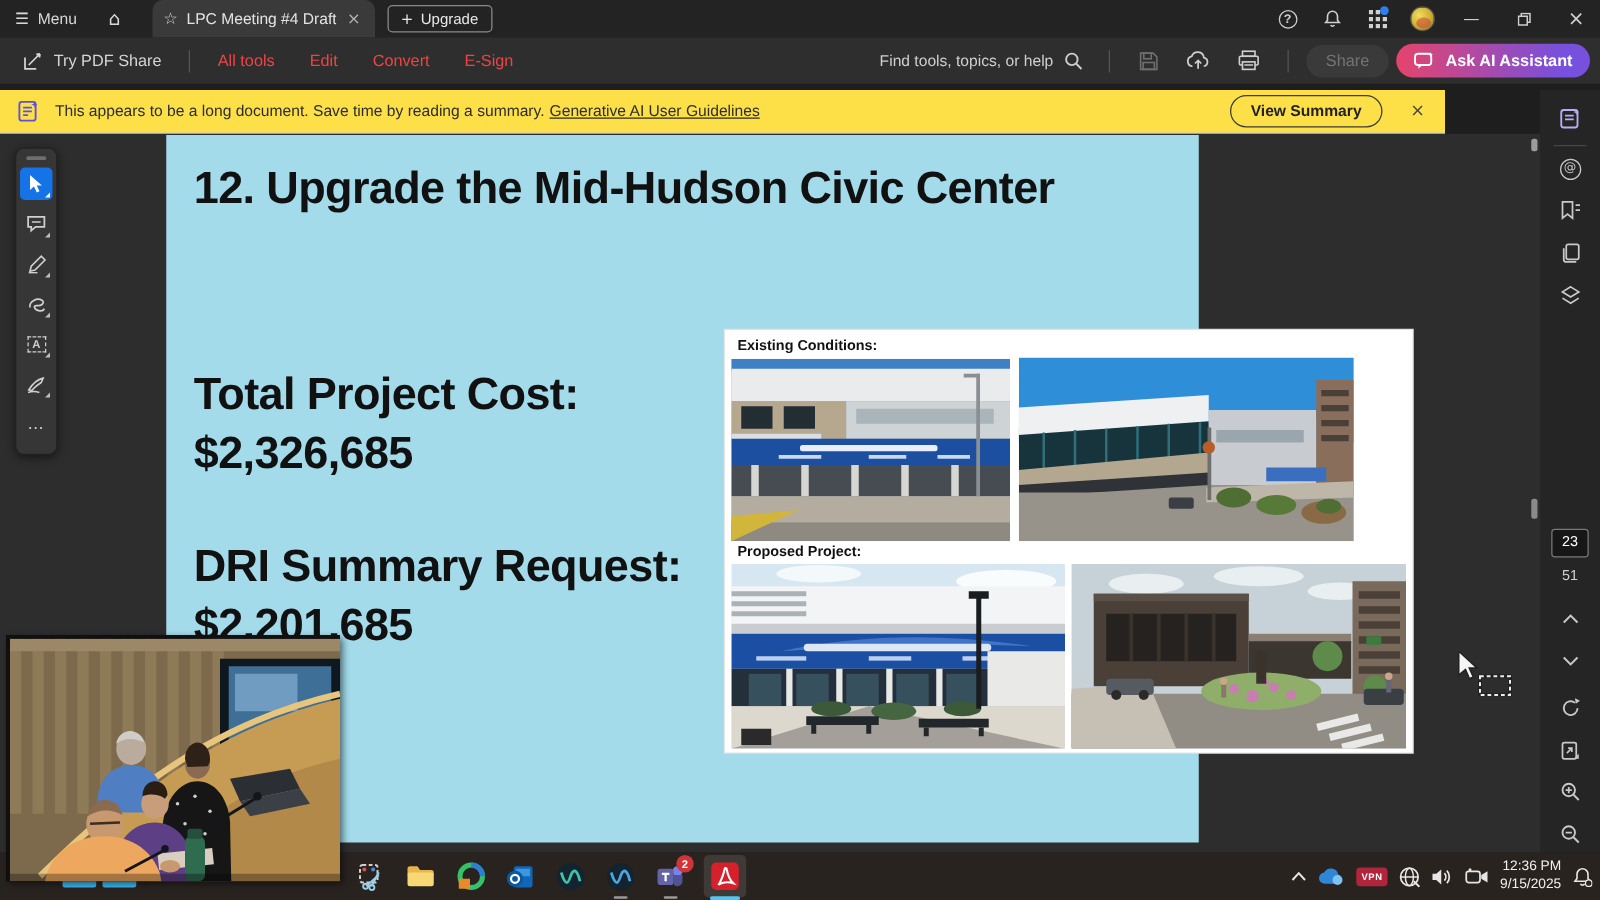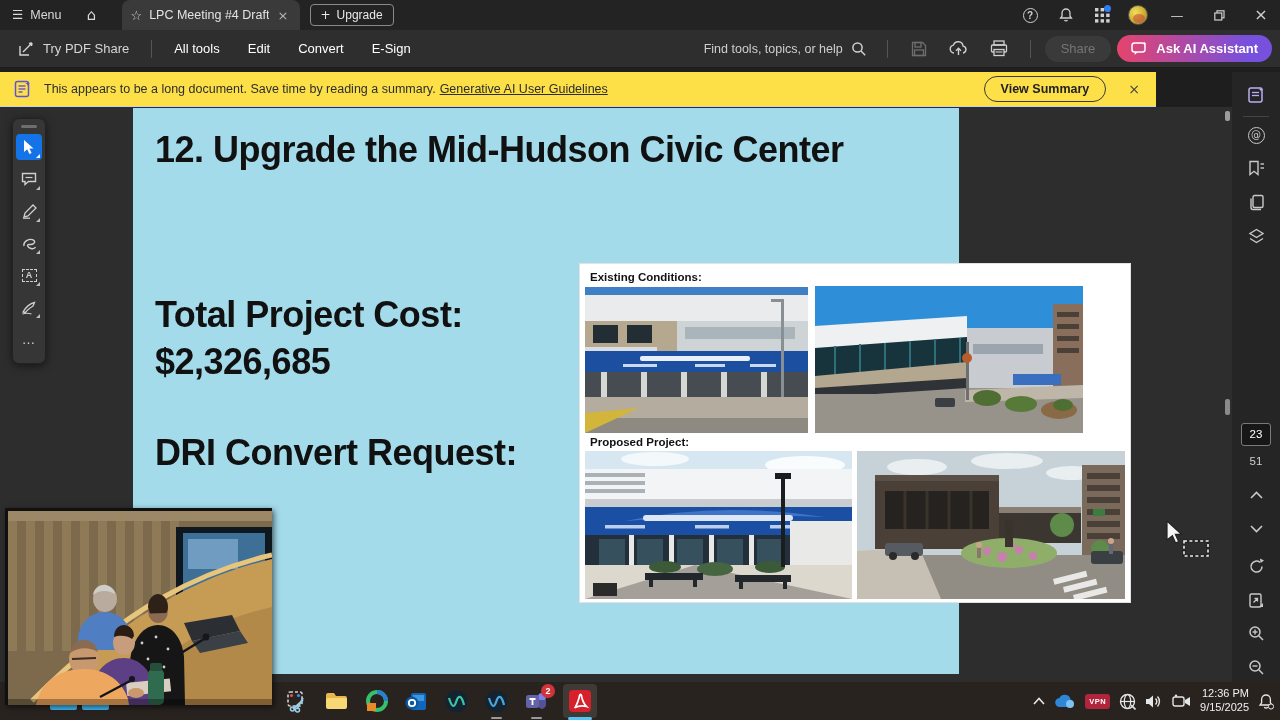--- a/index.html
+++ b/index.html
@@ -29,21 +29,21 @@
   .avatar{width:20px;height:20px;border-radius:50%;background:radial-gradient(circle at 35% 35%,#f2de5a,#caa82e 60%,#7c8f27);
     border:1px solid #555;position:relative;overflow:hidden}
   .avatar::after{content:"";position:absolute;left:4px;top:8px;width:12px;height:9px;border-radius:50%;background:#c8433a;opacity:.55}
   .win-btn{width:38px;height:30px;display:flex;align-items:center;justify-content:center;color:#cfcfcf;font-size:13px}
 
   
   .toolbar{position:absolute;left:0;top:30px;width:1280px;height:38px;background:#2e2e2e;
     border-bottom:1px solid #1d1d1d;display:flex;align-items:center;color:#d5d5d5;font-size:13px}
   .spaces{display:flex;align-items:center;gap:8px;padding:0 14px 0 18px}
   .vsep{width:1px;height:18px;background:#555;margin:0 8px}
-  .tb-tab{padding:0 14px;height:38px;display:flex;align-items:center;color:#ffffff}
+  .tb-tab{padding:0 14px;height:38px;display:flex;align-items:center;color:#ef4444}
   .tool-right{margin-left:auto;display:flex;align-items:center;gap:6px;padding-right:8px}
   .findbar{display:flex;align-items:center;gap:8px;color:#cfcfcf;font-size:12.5px;padding:0 6px}
   .tr-ic{width:34px;height:28px;display:flex;align-items:center;justify-content:center;color:#cfcfcf}
   .tr-ic.dim{color:#6e6e6e}
   .share-btn{padding:0 16px;height:26px;border-radius:13px;background:#3a3a3a;color:#757575;
     display:flex;align-items:center;font-size:13px}
   .askai{height:27px;border-radius:14px;padding:0 14px;display:flex;align-items:center;gap:8px;
     color:#fff;font-size:13px;font-weight:bold;background:linear-gradient(90deg,#e5446d,#7750dd 85%)}
 
   
@@ -249,21 +249,22 @@
   </div>
   <span class="b-close glyph">×</span>
 </div>
 
 <div class="main">
 
   <div class="slide">
     <div class="s-title">12. Upgrade the Mid-Hudson Civic Center</div>
     <div class="s-big" style="top:186px">Total Project Cost:</div>
     <div class="s-big" style="top:233px">$2,326,685</div>
-    <div class="s-big" style="top:324px">DRI Convert Request:</div>
+    <div class="s-big" style="top:324px">DRI Summary Request:</div>
+    <div class="s-big" style="top:371px">$2,201,685</div>
 
     <div class="panel">
       <div class="p-label" style="top:7px">Existing Conditions:</div>
 
       <div class="ph" style="left:5px;top:23px;width:223px;height:146px">
         <svg width="223" height="146" viewBox="0 0 223 146">
           <rect width="223" height="146" fill="#9aa3aa"></rect>
           <rect width="223" height="10" fill="#3f7fc4"></rect>
           <rect y="8" width="223" height="26" fill="#e9ebec"></rect>
           <rect y="34" width="92" height="30" fill="#b5a88e"></rect>

